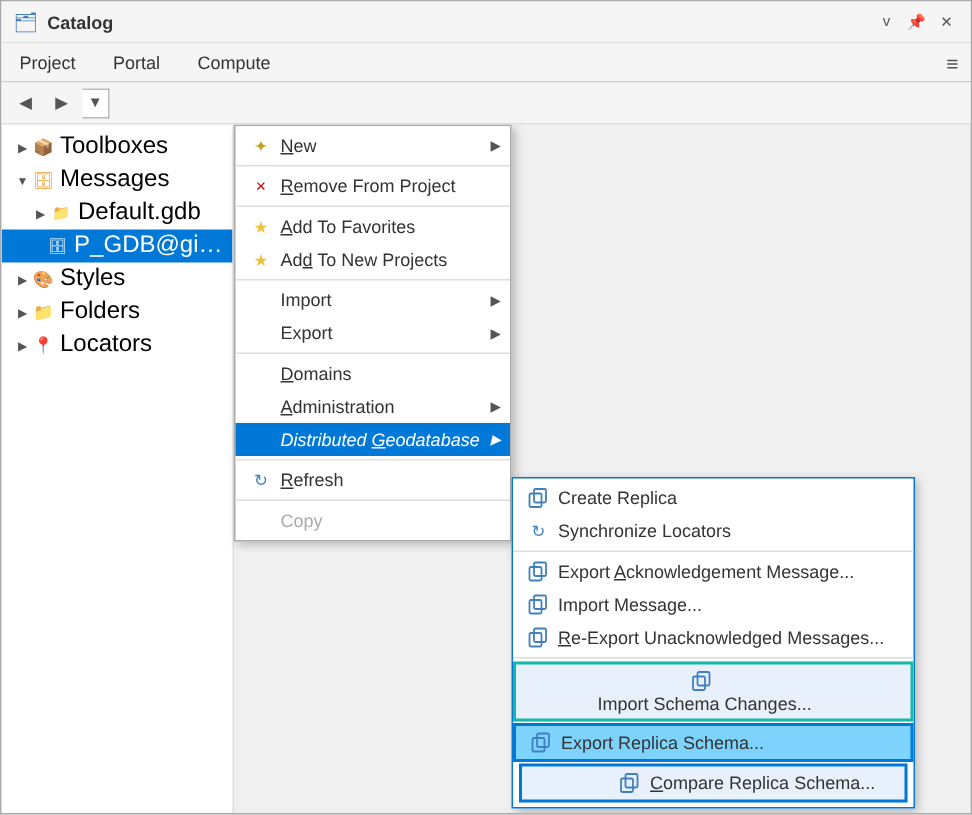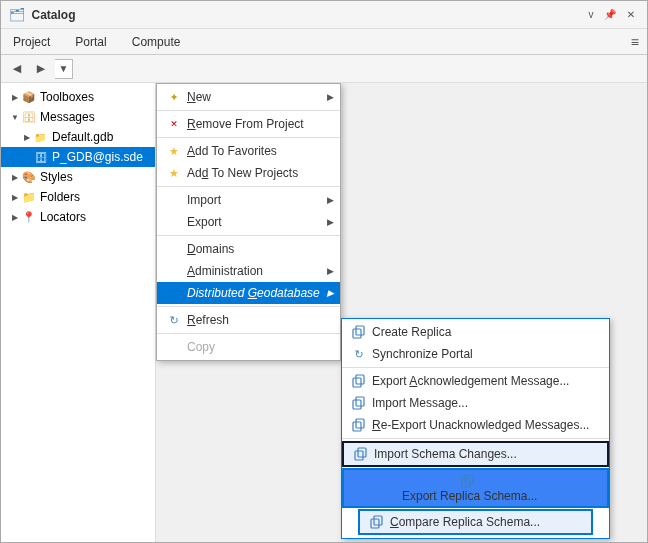--- a/index.html
+++ b/index.html
@@ -168,21 +168,21 @@
       width: 16px;
       height: 16px;
       margin-right: 3px;
       flex-shrink: 0;
       display: inline-flex;
       align-items: center;
       justify-content: center;
       font-size: 11px;
     }
     .tree-label {
-      font-size: 12px;
+      font-size: 16px;
       overflow: hidden;
       text-overflow: ellipsis;
     }
 
     
     .right-panel {
       flex: 1;
       background: #f0f0f0;
       position: relative;
     }
@@ -426,21 +426,21 @@
             <svg width="14" height="14" viewBox="0 0 14 14">
               <rect x="1" y="4" width="8" height="9" rx="1" fill="none" stroke="#4080c0" stroke-width="1.2"></rect>
               <rect x="4" y="1" width="8" height="9" rx="1" fill="none" stroke="#4080c0" stroke-width="1.2"></rect>
             </svg>
           </span>
           <span>Create Replica</span>
         </div>
 
         <div class="menu-item">
           <span class="menu-icon" style="color:#4080c0;">↻</span>
-          <span>Synchronize Portal</span>
+          <span>Synchronize Locators</span>
         </div>
 
         <div class="menu-separator"></div>
 
 
         <div class="menu-item">
           <span class="menu-icon">
             <svg width="14" height="14" viewBox="0 0 14 14">
               <rect x="1" y="4" width="8" height="9" rx="1" fill="none" stroke="#4080c0" stroke-width="1.2"></rect>
               <rect x="4" y="1" width="8" height="9" rx="1" fill="none" stroke="#4080c0" stroke-width="1.2"></rect>
@@ -464,41 +464,41 @@
             <svg width="14" height="14" viewBox="0 0 14 14">
               <rect x="1" y="4" width="8" height="9" rx="1" fill="none" stroke="#4080c0" stroke-width="1.2"></rect>
               <rect x="4" y="1" width="8" height="9" rx="1" fill="none" stroke="#4080c0" stroke-width="1.2"></rect>
             </svg>
           </span>
           <span><span class="menu-underline">R</span>e-Export Unacknowledged Messages...</span>
         </div>
 
         <div class="menu-separator"></div>
 
-        <div class="menu-item" style="border: 2px solid #0f172a; margin: 1px 0; background:#e8f0fb;">
+        <div class="menu-item" style="border: 2px solid #14b8a6; margin: 1px 0; background:#e8f0fb;flex-direction:column;">
           <span class="menu-icon">
             <svg width="14" height="14" viewBox="0 0 14 14">
               <rect x="1" y="4" width="8" height="9" rx="1" fill="none" stroke="#4080c0" stroke-width="1.2"></rect>
               <rect x="4" y="1" width="8" height="9" rx="1" fill="none" stroke="#4080c0" stroke-width="1.2"></rect>
             </svg>
           </span>
           <span>Import Schema Changes...</span>
         </div>
 
-        <div class="menu-item" style="border: 2px solid #0078d7; margin: 1px 0; background:#3b82f6;flex-direction:column;">
+        <div class="menu-item" style="border: 2px solid #0078d7; margin: 1px 0; background:#7dd3fc;">
           <span class="menu-icon">
             <svg width="14" height="14" viewBox="0 0 14 14">
               <rect x="1" y="4" width="8" height="9" rx="1" fill="none" stroke="#4080c0" stroke-width="1.2"></rect>
               <rect x="4" y="1" width="8" height="9" rx="1" fill="none" stroke="#4080c0" stroke-width="1.2"></rect>
             </svg>
           </span>
           <span>Export Replica Schema...</span>
         </div>
 
-        <div class="menu-item" style="border: 2px solid #0078d7; margin: 1px 16px; background:#e8f0fb;">
+        <div class="menu-item" style="border: 2px solid #0078d7; margin: 1px 4px; background:#e8f0fb;justify-content:flex-end;">
           <span class="menu-icon">
             <svg width="14" height="14" viewBox="0 0 14 14">
               <rect x="1" y="4" width="8" height="9" rx="1" fill="none" stroke="#4080c0" stroke-width="1.2"></rect>
               <rect x="4" y="1" width="8" height="9" rx="1" fill="none" stroke="#4080c0" stroke-width="1.2"></rect>
             </svg>
           </span>
           <span><span class="menu-underline">C</span>ompare Replica Schema...</span>
         </div>
 
       </div>

